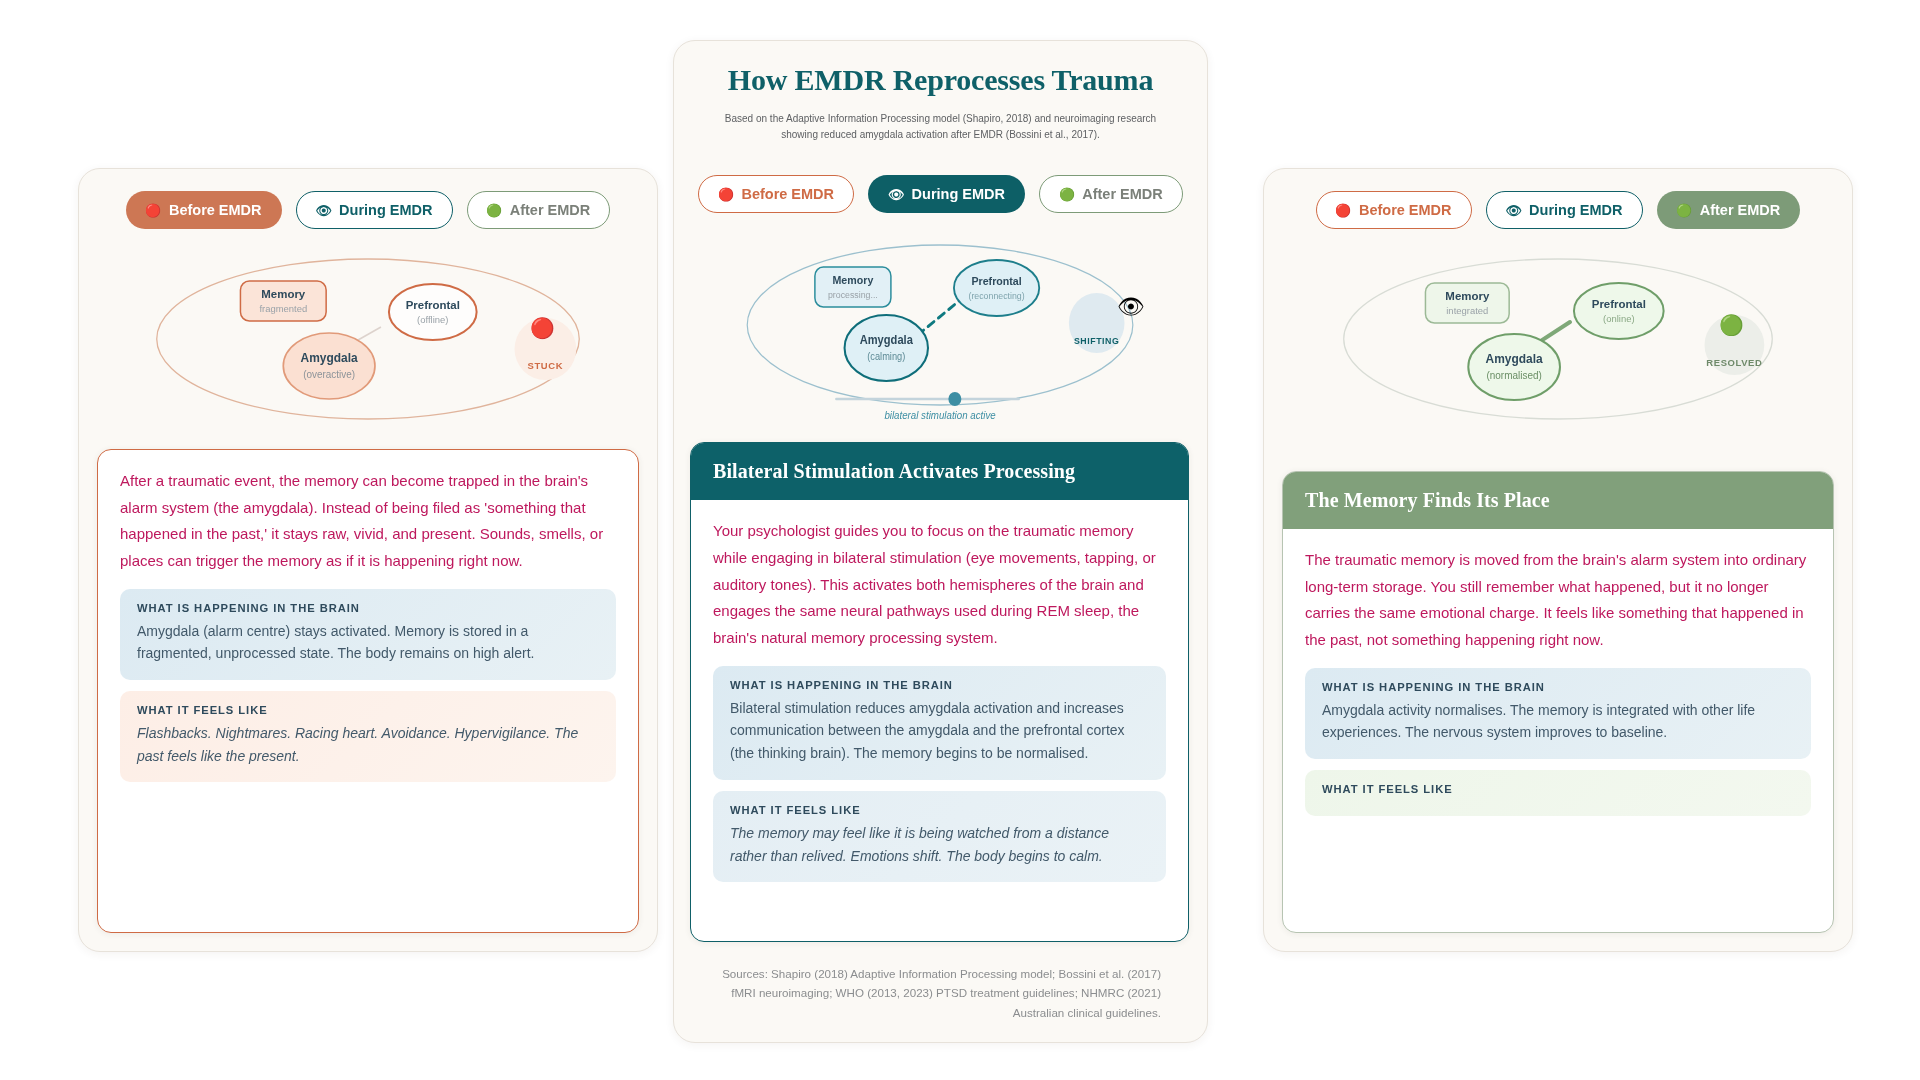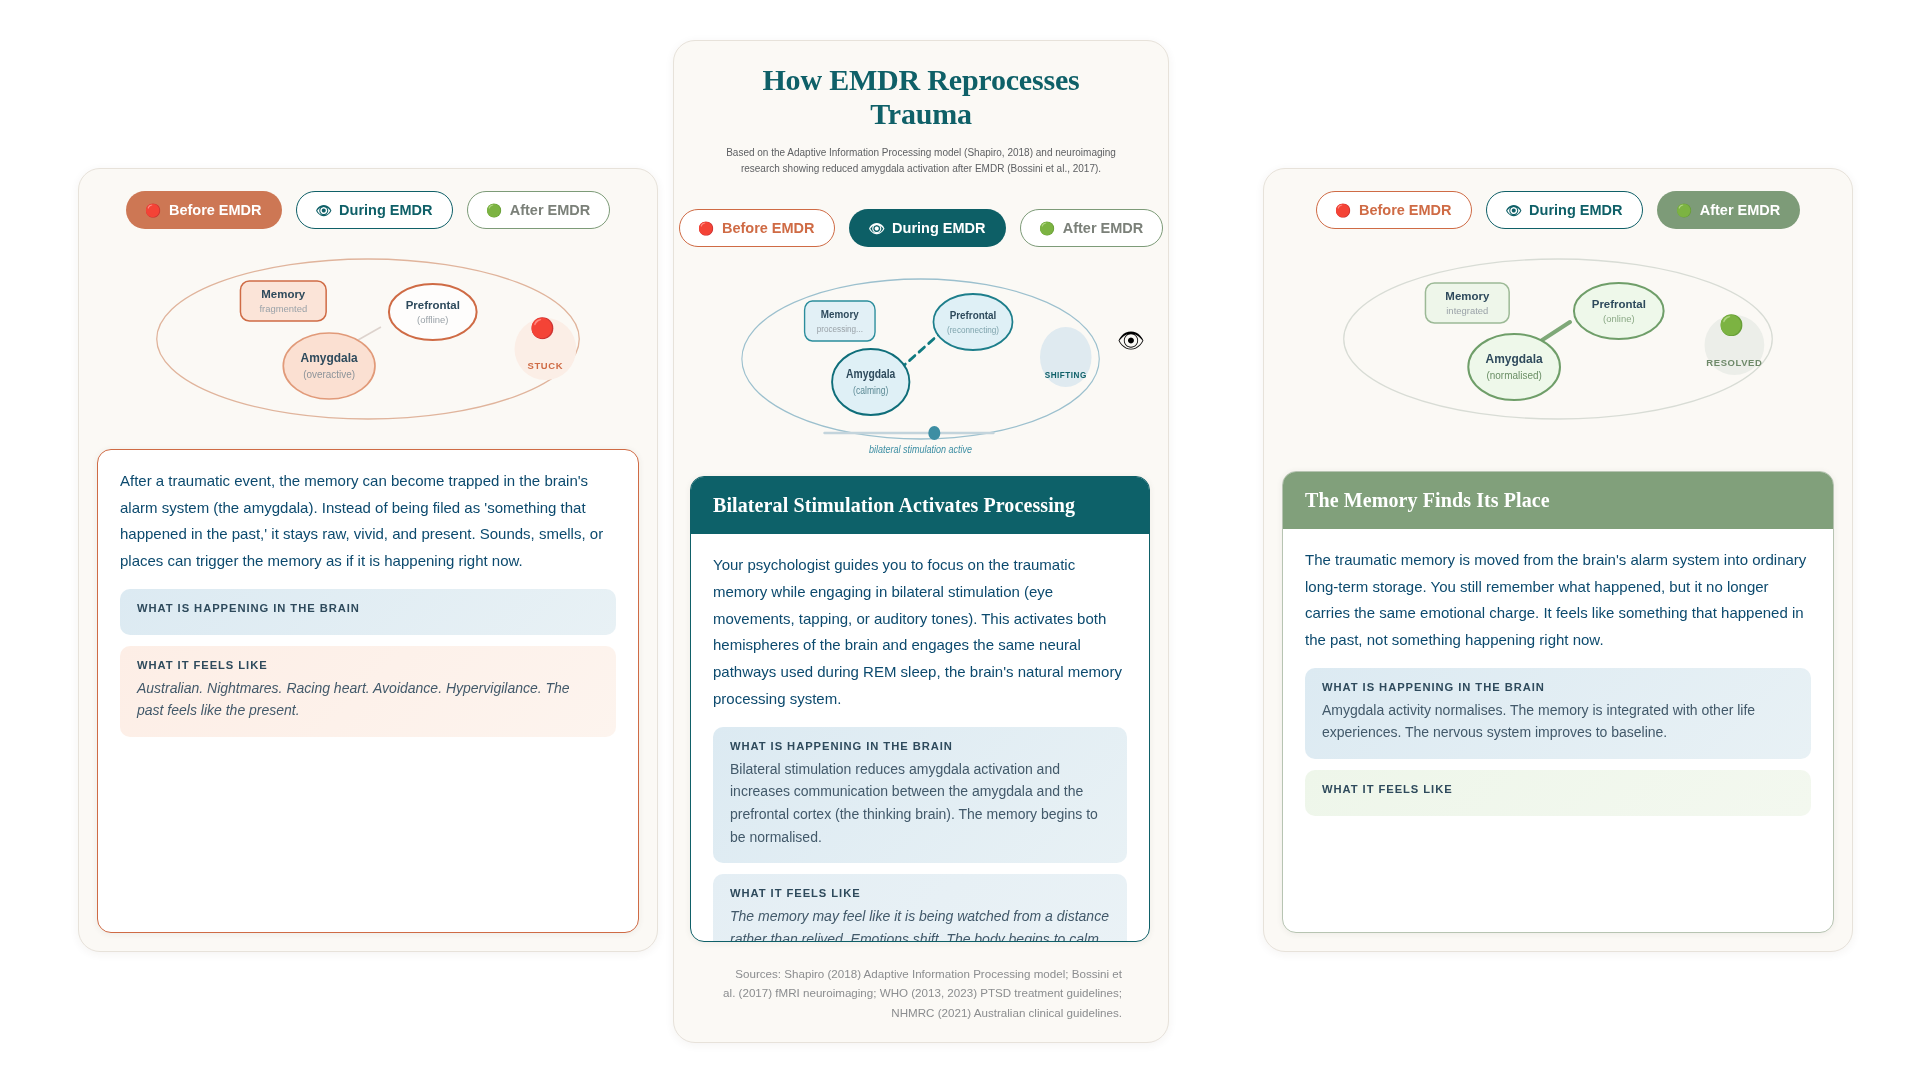--- a/index.html
+++ b/index.html
@@ -24,21 +24,21 @@
     position: absolute;
     background: #fbf9f5;
     border: 1px solid #e7e2da;
     border-radius: 22px;
     box-shadow: 0 2px 10px rgba(60,50,40,0.06);
     display: flex;
     flex-direction: column;
   }
 
   .panel-left   { left: 78px;  top: 168px;  width: 580px; height: 784px; }
-  .panel-center { left: 673px; top: 40px;   width: 496px; height: 1003px; }
+  .panel-center { left: 673px; top: 40px;   width: 535px; height: 1003px; }
   .panel-right  { left: 1263px;top: 168px;  width: 590px; height: 784px; }
 
   
   .hero {
     padding: 22px 44px 6px 44px;
     text-align: center;
   }
   .hero-title {
     font-family: "Liberation Serif", serif;
     font-weight: bold;
@@ -119,21 +119,21 @@
   }
   .panel-left   .card-head { background: #cd7754; }
   .panel-center .card-head { background: #0d6169; }
   .panel-right  .card-head { background: #81a07b; }
 
   .card-body { padding: 18px 22px 16px 22px; }
 
   .body-text {
     font-size: 15px;
     line-height: 1.78;
-    color: #0c4a6e;
+    color: #be185d;
     margin-bottom: 14px;
   }
 
   .infobox {
     border-radius: 10px;
     padding: 13px 17px 15px 17px;
     margin-top: 11px;
   }
   .infobox .ib-label {
     font-size: 11.2px;
@@ -201,24 +201,25 @@
         <text x="468" y="130" text-anchor="middle" font-family="Liberation Sans, sans-serif" font-size="9.5" font-weight="bold" letter-spacing="0.6" fill="#cf6b45">STUCK</text>
       </svg>
       <div style="position:absolute;left:451px;top:79px;font-size:20px;line-height:1;">🔴</div>
     </div>
 
     <div class="content-card">
       <div class="card-body">
         <div class="body-text">After a traumatic event, the memory can become trapped in the brain's alarm system (the amygdala). Instead of being filed as 'something that happened in the past,' it stays raw, vivid, and present. Sounds, smells, or places can trigger the memory as if it is happening right now.</div>
         <div class="infobox brain">
           <div class="ib-label">WHAT IS HAPPENING IN THE BRAIN</div>
+          <div class="ib-text">Amygdala (alarm centre) stays activated. Memory is stored in a fragmented, unprocessed state. The body remains on high alert.</div>
         </div>
         <div class="infobox feels-warm">
           <div class="ib-label">WHAT IT FEELS LIKE</div>
-          <div class="ib-text italic">Australian. Nightmares. Racing heart. Avoidance. Hypervigilance. The past feels like the present.</div>
+          <div class="ib-text italic">Flashbacks. Nightmares. Racing heart. Avoidance. Hypervigilance. The past feels like the present.</div>
         </div>
       </div>
     </div>
   </div>
 
   <div class="panel panel-center">
 
     <div class="hero">
       <div class="hero-title">How EMDR Reprocesses Trauma</div>
       <div class="hero-sub">Based on the Adaptive Information Processing model (Shapiro, 2018) and neuroimaging research showing reduced amygdala activation after EMDR (Bossini et al., 2017).</div>

